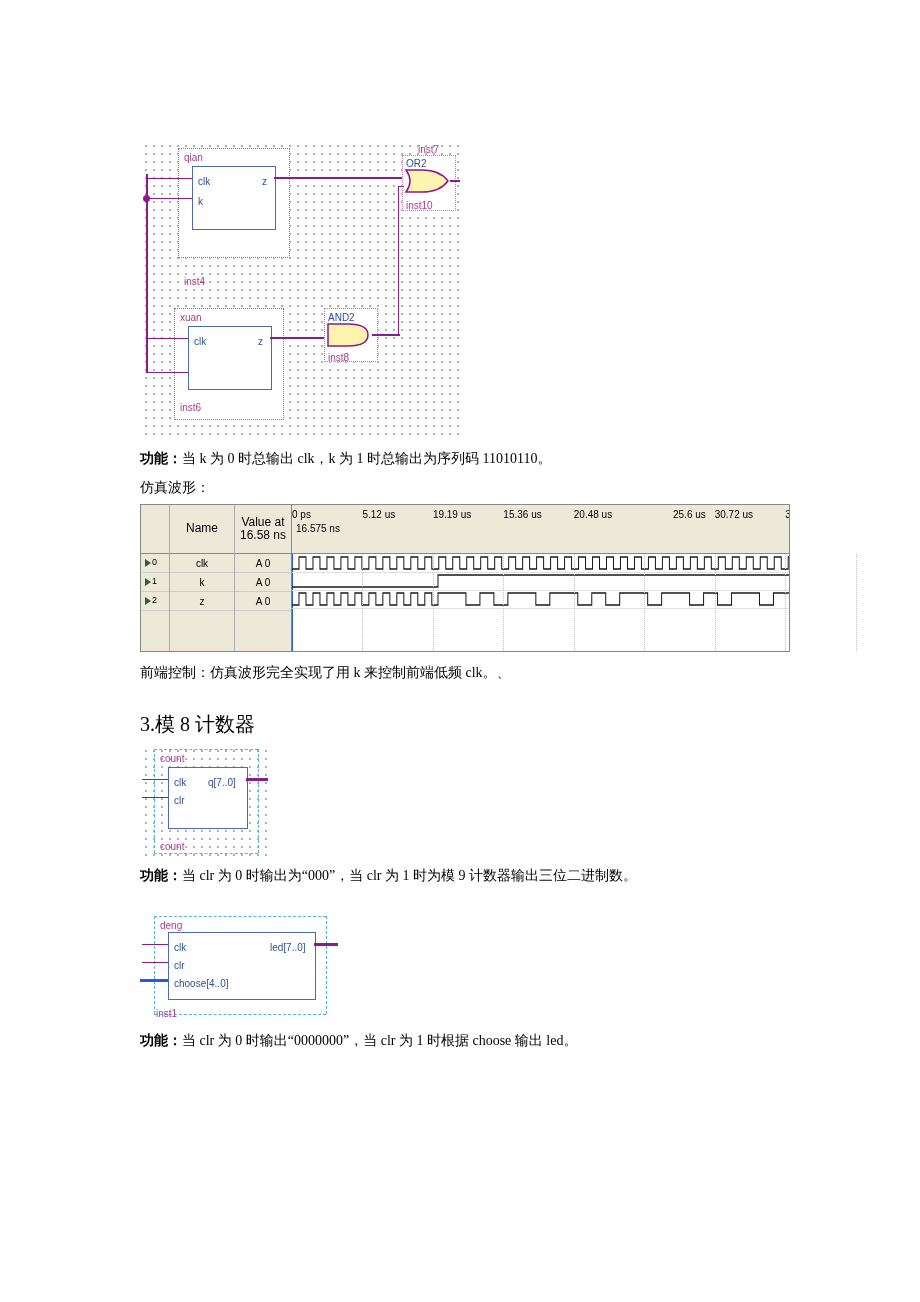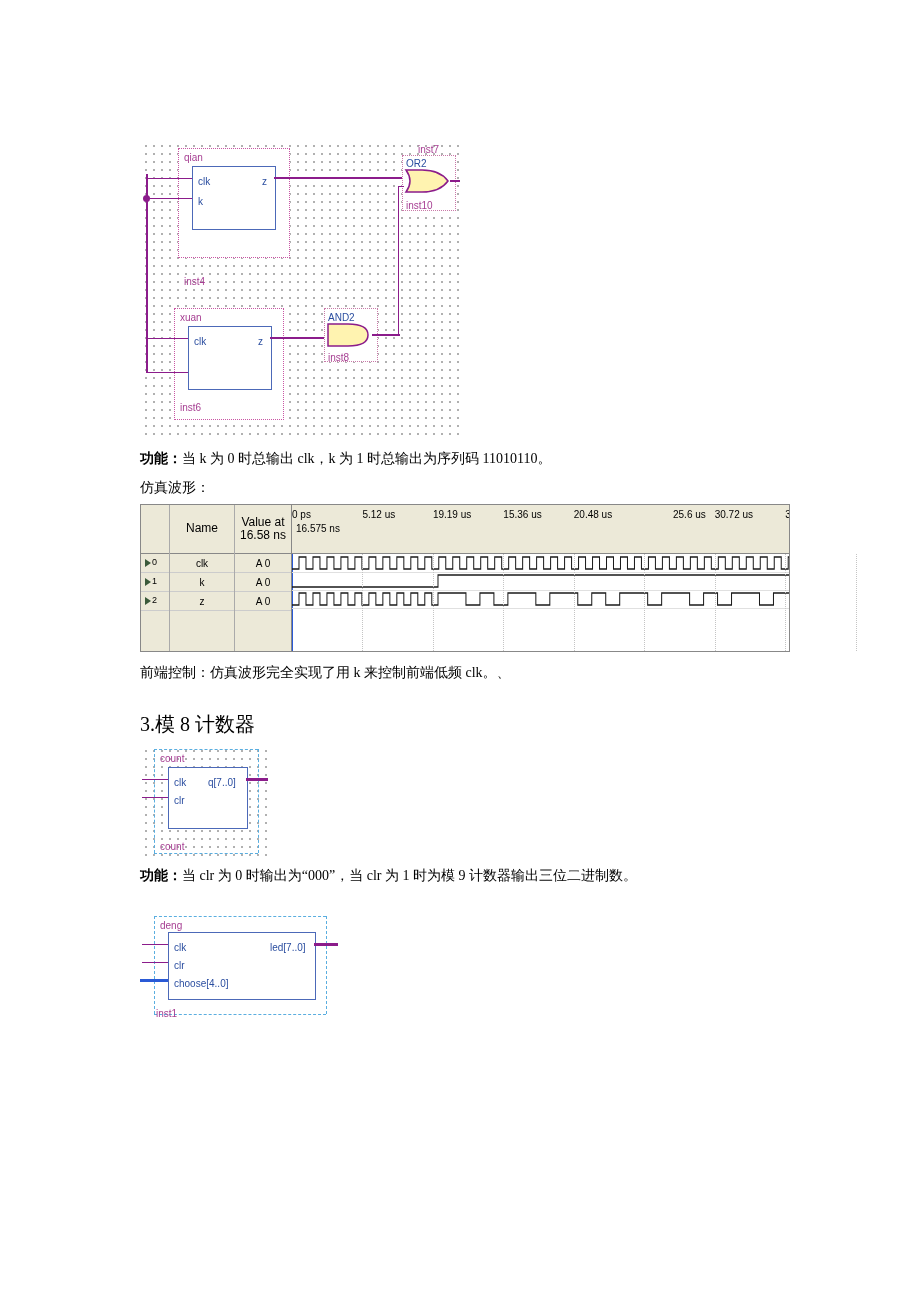--- a/index.html
+++ b/index.html
@@ -392,14 +392,17 @@
     <span class="lbl" style="left:34px; top:46px; color:#2b4ea0;">clr</span>
     <span class="lbl" style="left:34px; top:64px; color:#2b4ea0;">choose[4..0]</span>
     <span class="lbl" style="left:130px; top:28px; color:#2b4ea0;">led[7..0]</span>
     <span class="lbl" style="left:16px; top:94px; color:#a63e92;">inst1</span>
     <div class="purple-line-h thin-h" style="left:2px; top:32px; width:26px;"></div>
     <div class="purple-line-h thin-h" style="left:2px; top:50px; width:26px;"></div>
     <div class="purple-line-h" style="left:0px; top:67px; width:28px; border-top-width:3px; border-color:#2a5ad6;"></div>
     <div class="purple-line-h" style="left:174px; top:31px; width:24px; border-top-width:3px;"></div>
   </div>
 
+  <p class="para">
+    <span class="bold">功能：</span><span>当 clr 为 0 时输出“0000000”，当 clr 为 1 时根据 choose 输出 led。</span>
+  </p>
 
 </div>
 
 </body></html>

